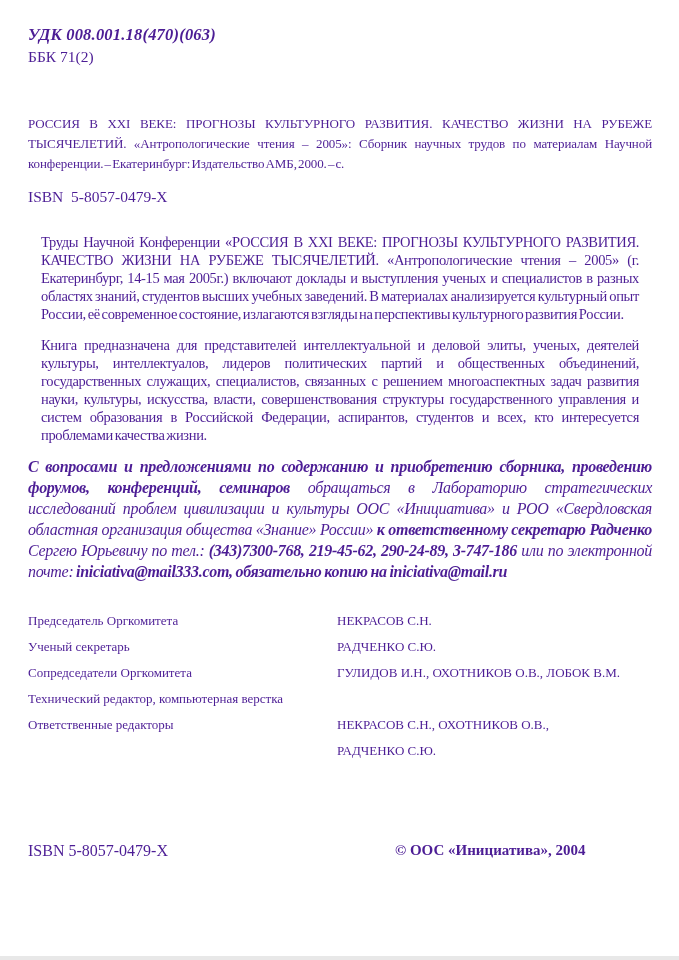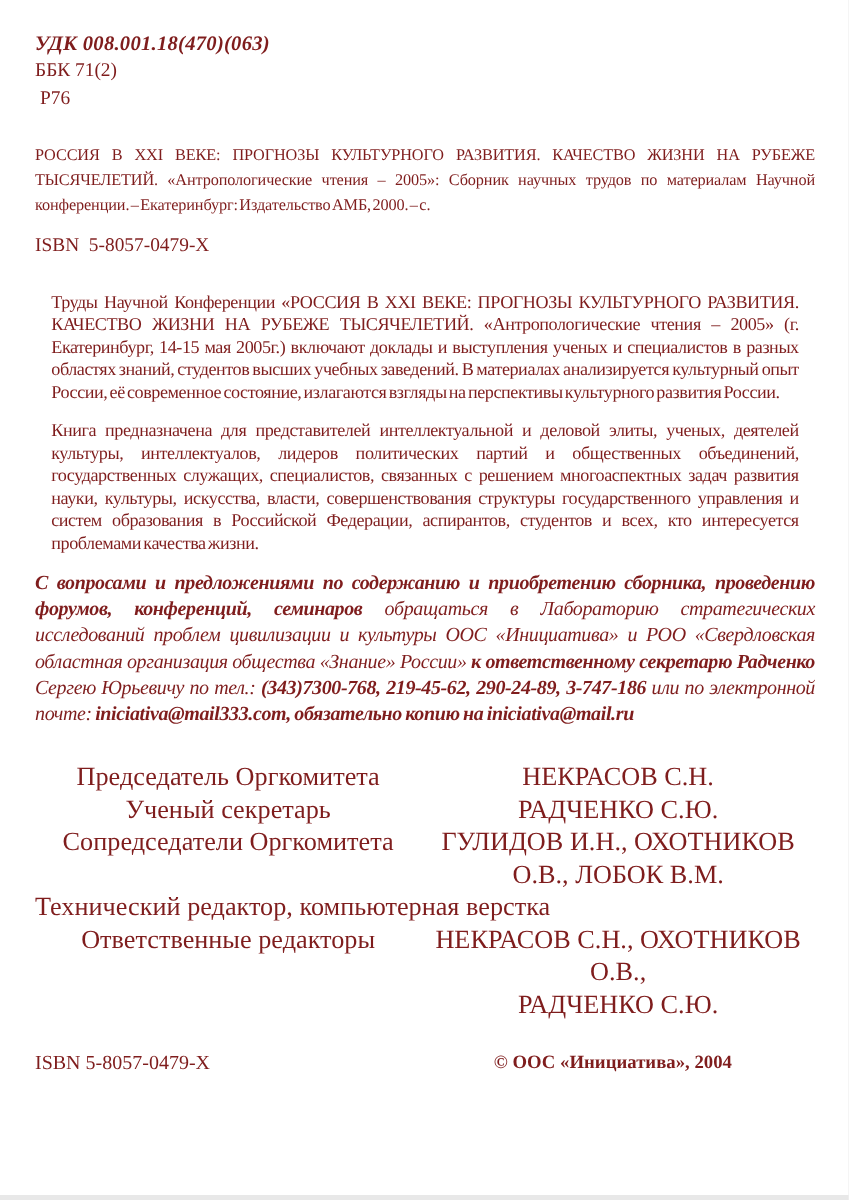--- a/index.html
+++ b/index.html
@@ -1,21 +1,21 @@
 <!DOCTYPE html>
 <html><head>
 <meta charset="utf-8">
 <style>
   html,body{margin:0;padding:0;background:#e8e8e8;}
   #page{
     position:relative;
     width:679px;height:956px;
     margin:0 auto;
     background:#ffffff;
-    color:#7f1d1d;
+    color:#4c1d95;
     font-family:"Liberation Serif","DejaVu Serif",serif;
     overflow:hidden;
   }
   .abs{position:absolute;left:28px;width:624px;}
   
   #head{top:24px;line-height:22px;font-size:15.5px;}
   .udk{font-weight:bold;font-style:italic;font-size:16.5px;letter-spacing:.2px;}
   .code-line{padding-left:4px;}
   
   #title-block{
@@ -39,37 +39,36 @@
     top:456px;
     font-size:16px;line-height:21px;
     font-style:italic;
     text-align:justify;
     letter-spacing:-0.3px;word-spacing:-1px;
   }
   #contact p{margin:0;}
   #contact .b{font-weight:bold;}
   .pre{white-space:pre-wrap;}
   
-  #credits{top:608px;font-size:21px;line-height:26px;text-align:center;}
+  #credits{top:608px;font-size:13px;line-height:26px;}
   .credit-row{display:flex;}
   .credit-row .role{width:309px;flex:0 0 309px;white-space:nowrap;}
   .credit-row .names{flex:1;}
   
   #footer{top:842px;font-size:16px;}
   #footer .copyright{position:absolute;left:367px;top:0;font-weight:bold;font-size:15px;}
 </style>
 </head>
 <body>
 
 <div id="page">
 
   <div id="head" class="abs">
     <div class="udk">УДК 008.001.18(470)(063)</div>
     <div>ББК 71(2)</div>
-    <div class="code-line">Р76</div>
   </div>
 
   <div id="title-block" class="abs">РОССИЯ В XXI ВЕКЕ: ПРОГНОЗЫ КУЛЬТУРНОГО РАЗВИТИЯ. КАЧЕСТВО ЖИЗНИ НА РУБЕЖЕ ТЫСЯЧЕЛЕТИЙ. «Антропологические чтения – 2005»: Сборник научных трудов по материалам Научной конференции. – Екатеринбург: Издательство АМБ, 2000. – с.</div>
 
   <div id="isbn-top" class="abs">ISBN  5-8057-0479-X</div>
 
   <div id="annotations" class="abs">
     <p>Труды Научной Конференции «РОССИЯ В XXI ВЕКЕ: ПРОГНОЗЫ КУЛЬТУРНОГО РАЗВИТИЯ. КАЧЕСТВО ЖИЗНИ НА РУБЕЖЕ ТЫСЯЧЕЛЕТИЙ. «Антропологические чтения – 2005» (г. Екатеринбург, 14-15 мая 2005г.) включают доклады и выступления ученых и специалистов в разных областях знаний, студентов высших учебных заведений. В материалах анализируется культурный опыт России, её современное состояние, излагаются взгляды на перспективы культурного развития России.</p>
     <p>Книга предназначена для представителей интеллектуальной и деловой элиты, ученых, деятелей культуры, интеллектуалов, лидеров политических партий и общественных объединений, государственных служащих, специалистов, связанных с решением многоаспектных задач развития науки, культуры, искусства, власти, совершенствования структуры государственного управления и систем образования в Российской Федерации, аспирантов, студентов и всех, кто интересуется проблемами качества жизни.</p>
   </div>

